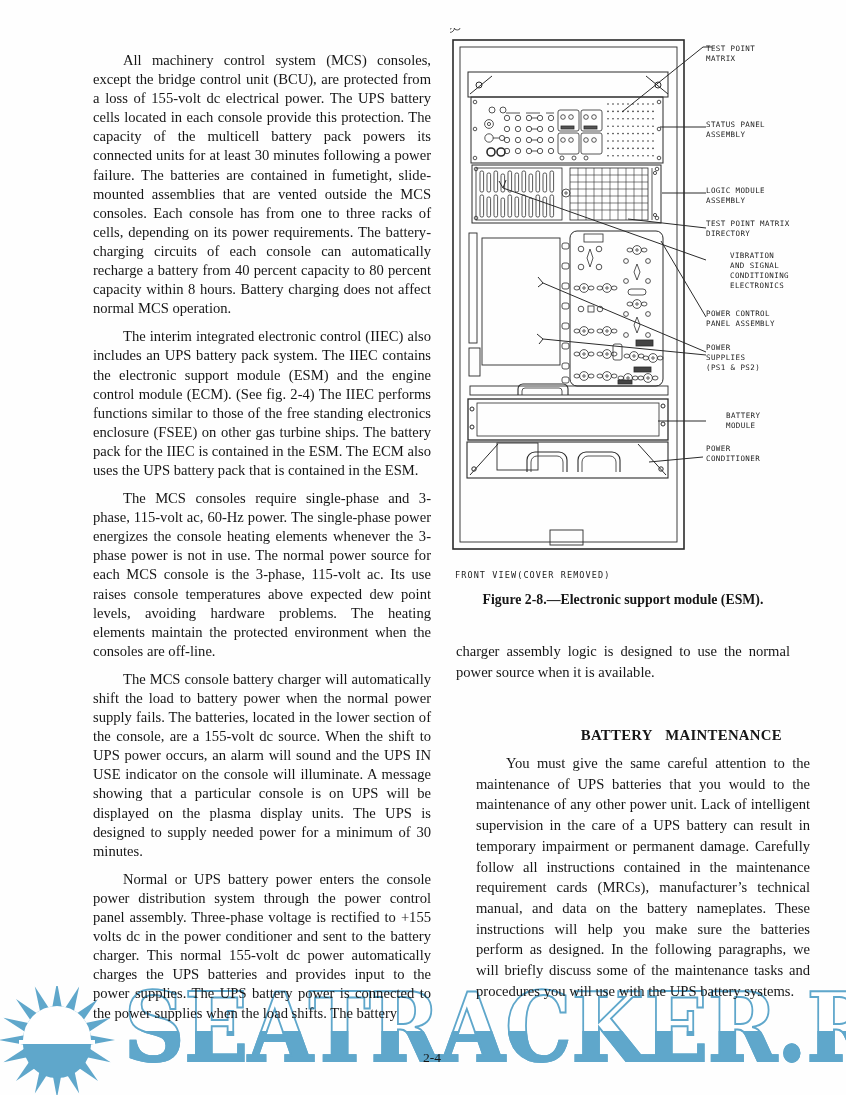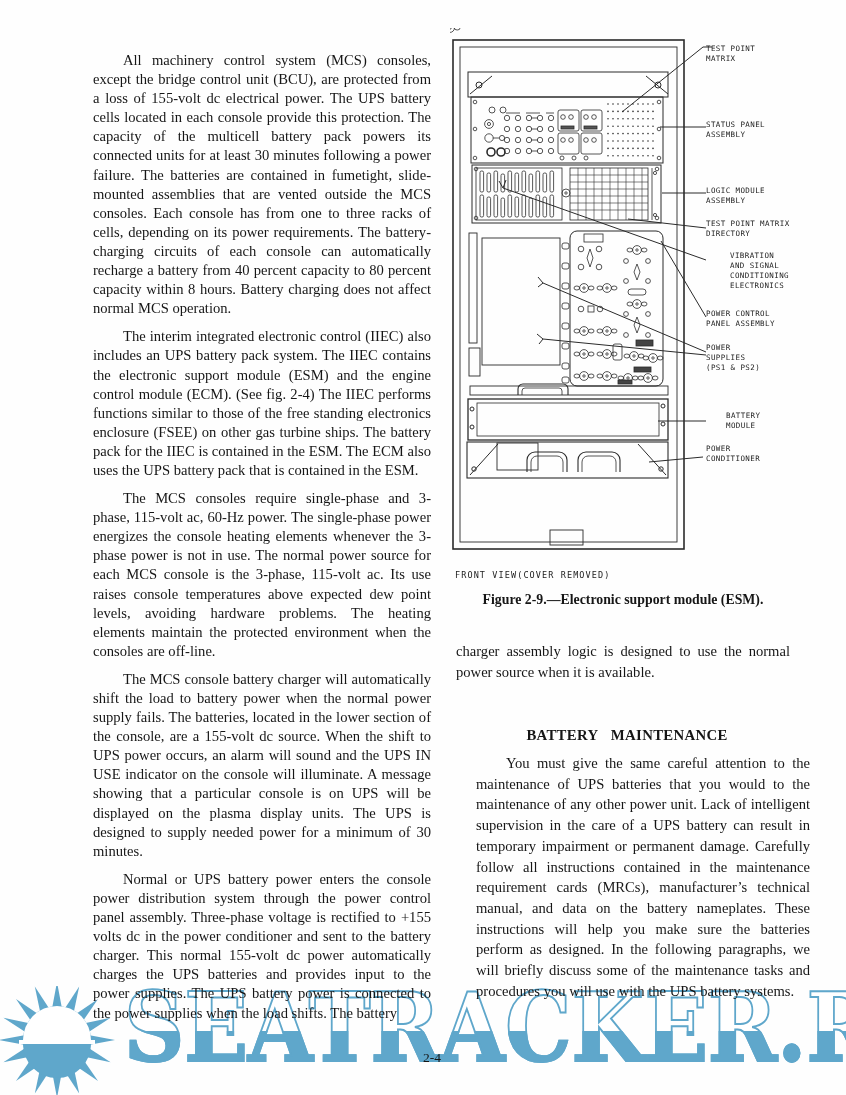--- a/index.html
+++ b/index.html
@@ -5,21 +5,21 @@
   html,body{margin:0;padding:0;}
   body{width:846px;height:1095px;background:#fff;font-family:"Liberation Serif",serif;color:#161616;}
   .page{position:relative;width:846px;height:1095px;background:#fefefe;overflow:hidden;}
 
   
   .left-col{position:absolute;left:85px;top:51px;width:346px;font-size:14.6px;
             line-height:19.1px;text-align:justify;z-index:2;}
   .left-col p{margin:0 0 9px 8px;text-indent:30px;}
   .rc-cont{position:absolute;left:456px;top:641px;width:334px;font-size:14.6px;
            line-height:20.5px;text-align:justify;z-index:2;}
-  .rc-head{position:absolute;left:460px;top:727px;width:334px;text-align:center;
+  .rc-head{position:absolute;left:448px;top:727px;width:334px;text-align:right;
            font-weight:bold;font-size:14.8px;word-spacing:9px;letter-spacing:.3px;z-index:2;}
   .rc-para{position:absolute;left:476px;top:753px;width:334px;font-size:14.6px;
            line-height:20.7px;text-align:justify;text-indent:30px;z-index:2;}
 
   
   .fig-svg{position:absolute;left:450px;top:28px;z-index:1;}
   .flabel{position:absolute;left:706px;width:138px;font-family:"DejaVu Sans Mono",monospace;
           font-size:7.5px;line-height:10px;letter-spacing:.4px;color:#222;
           white-space:pre-line;z-index:3;}
   .fl-1{top:44px;}  .fl-2{top:120px;} .fl-3{top:186px;} .fl-4{top:219px;}
@@ -330,21 +330,21 @@
 PANEL ASSEMBLY</div>
   <div class="flabel fl-7">POWER
 SUPPLIES
 (PS1 &amp; PS2)</div>
   <div class="flabel fl-8">BATTERY
 MODULE</div>
   <div class="flabel fl-9">POWER
 CONDITIONER</div>
 
   <div class="fig-view">FRONT VIEW(COVER REMOVED)</div>
-  <div class="fig-cap">Figure 2-9.—Electronic support module (ESM).</div>
+  <div class="fig-cap">Figure 2-8.—Electronic support module (ESM).</div>
 
   <div class="rc-cont">charger assembly logic is designed to use the normal power source when it is available.</div>
   <div class="rc-head">BATTERY MAINTENANCE</div>
   <div class="rc-para">You must give the same careful attention to the maintenance of UPS batteries that you would to the maintenance of any other power unit. Lack of intelligent supervision in the care of a UPS battery can result in temporary impairment or permanent damage. Carefully follow all instructions contained in the maintenance requirement cards (MRCs), manufacturer’s technical manual, and data on the battery nameplates. These instructions will help you make sure the batteries perform as designed. In the following paragraphs, we will briefly discuss some of the maintenance tasks and procedures you will use with the UPS battery systems.</div>
 
   <div class="watermark">
     <svg class="wm-sun" width="122" height="110" viewBox="0 0 122 110">
       <g transform="translate(57,54)">
         <g fill="#5fa7cb">
           <g id="ray">

